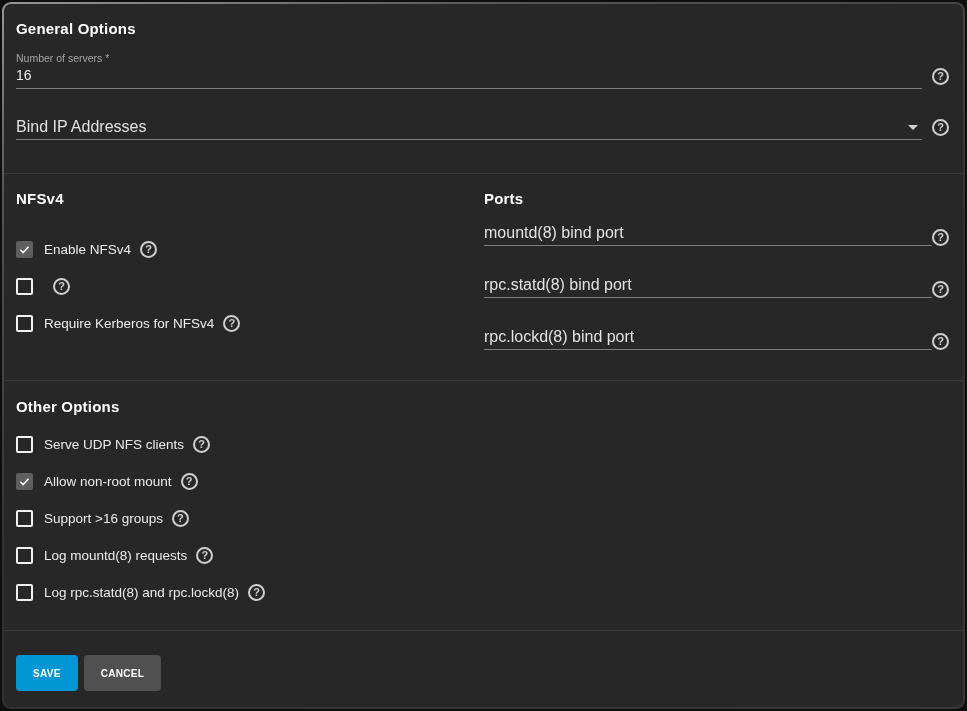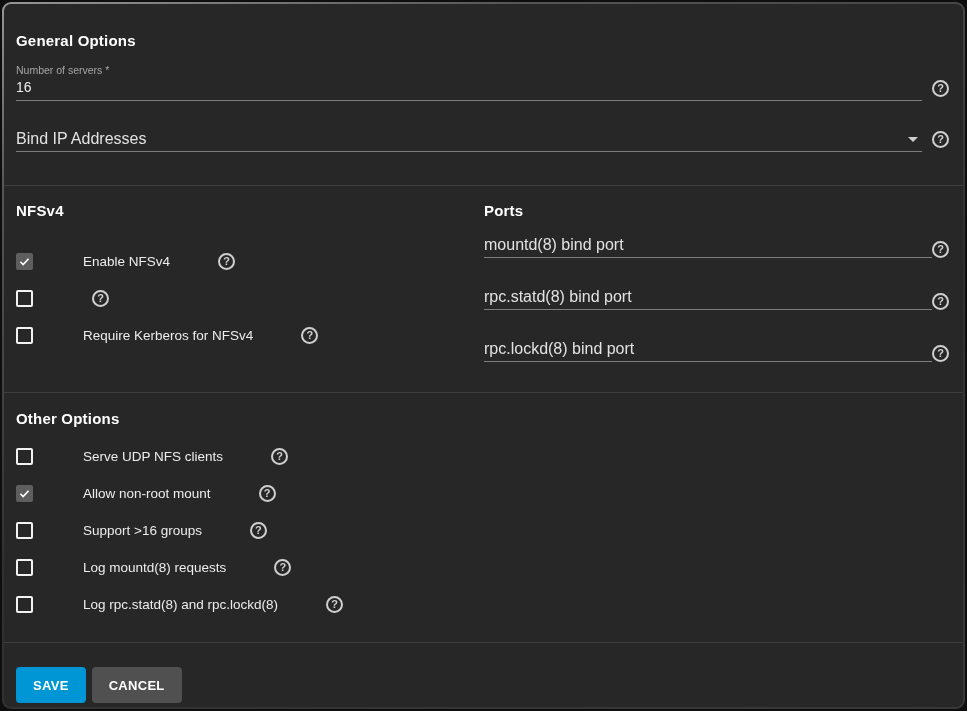--- a/index.html
+++ b/index.html
@@ -22,21 +22,21 @@
   }
   .section { padding: 0 14px 0 12px; }
   h2 {
     font-size: 15px;
     font-weight: 700;
     color: #ffffff;
     letter-spacing: 0.2px;
     line-height: 18px;
   }
   
-  .sec-general { padding-top: 28px; }
+  .sec-general { padding-top: 16px; }
   .sec-general h2 { margin-bottom: 14px; }
   .field-row { display: flex; align-items: flex-end; }
   .input-area {
     flex: 1;
     border-bottom: 1px solid #7d7d7d;
     padding-bottom: 3px;
     position: relative;
   }
   .small-label {
     font-size: 10.5px;
@@ -84,21 +84,21 @@
   
   .divider { border: none; border-top: 1px solid #3d3d3d; width: 100%; }
   .sec-general .spacer-to-divider { height: 33px; }
   
   .sec-columns { display: flex; padding-top: 16px; padding-bottom: 29px; }
   .col-left { width: 468px; min-width: 468px; }
   .col-left h2 { margin-bottom: 32px; }
   .col-right { flex: 1; }
   .col-right h2 { margin-bottom: 15px; }
   
-  .cb-row { display: flex; align-items: center; height: 18px; margin-bottom: 19px; gap: 39px; }
+  .cb-row { display: flex; align-items: center; height: 18px; margin-bottom: 19px; }
   .checkbox {
     width: 17px; height: 17px;
     min-width: 17px;
     border: 2px solid #f2f2f2;
     border-radius: 2px;
     background: transparent;
     margin-right: 11px;
     display: inline-flex;
     align-items: center;
     justify-content: center;
@@ -121,21 +121,21 @@
   
   .sec-other { padding-top: 17px; padding-bottom: 10px; }
   .sec-other h2 { margin-bottom: 19px; }
   
   .sec-buttons { padding-top: 24px; display: flex; }
   .btn {
     height: 36px;
     border: none;
     border-radius: 4px;
     font-family: "Liberation Sans", sans-serif;
-    font-size: 13px;
+    font-size: 10px;
     font-weight: 700;
     letter-spacing: 0.3px;
     color: #ffffff;
     padding: 16px 17px;
     cursor: pointer;
     display: inline-flex;
     align-items: center;
     justify-content: center;
   }
   .btn-save { background: #0095d5; }

